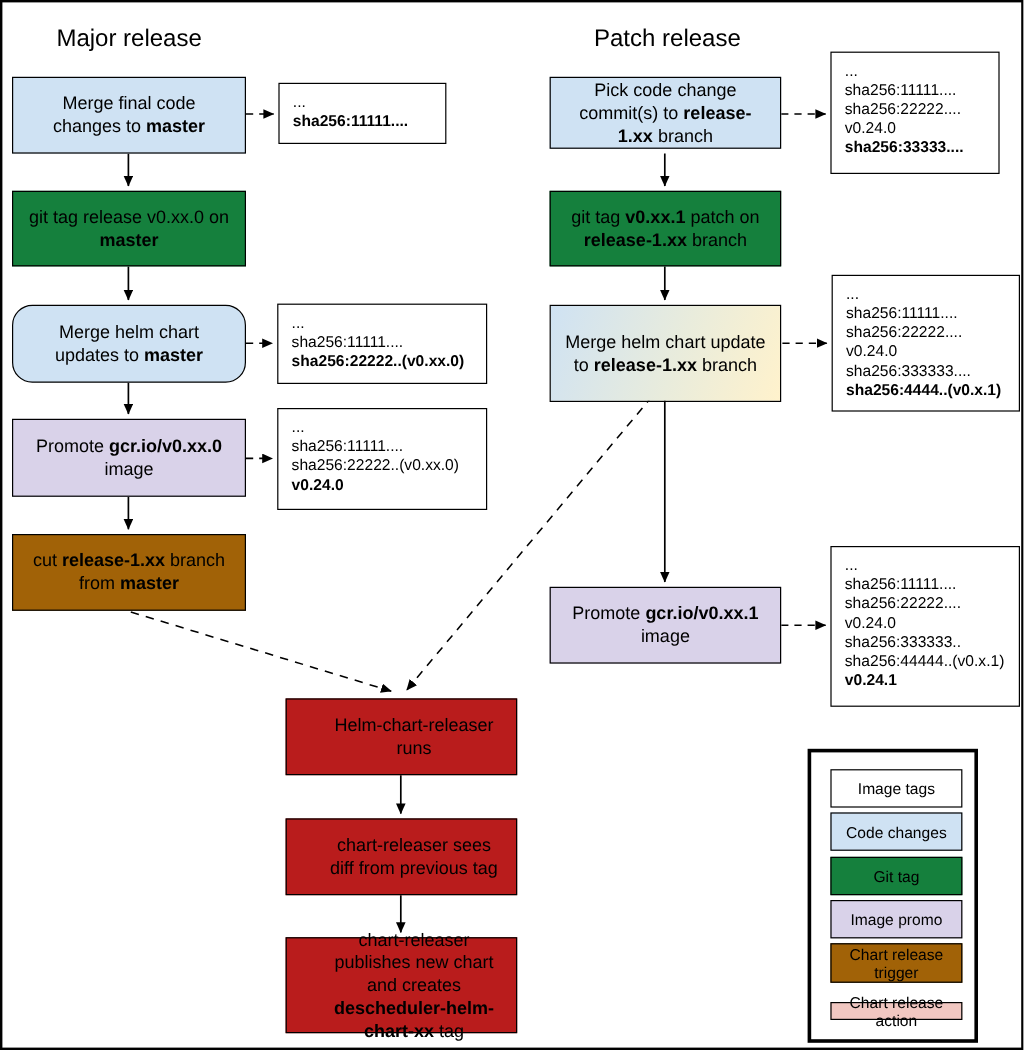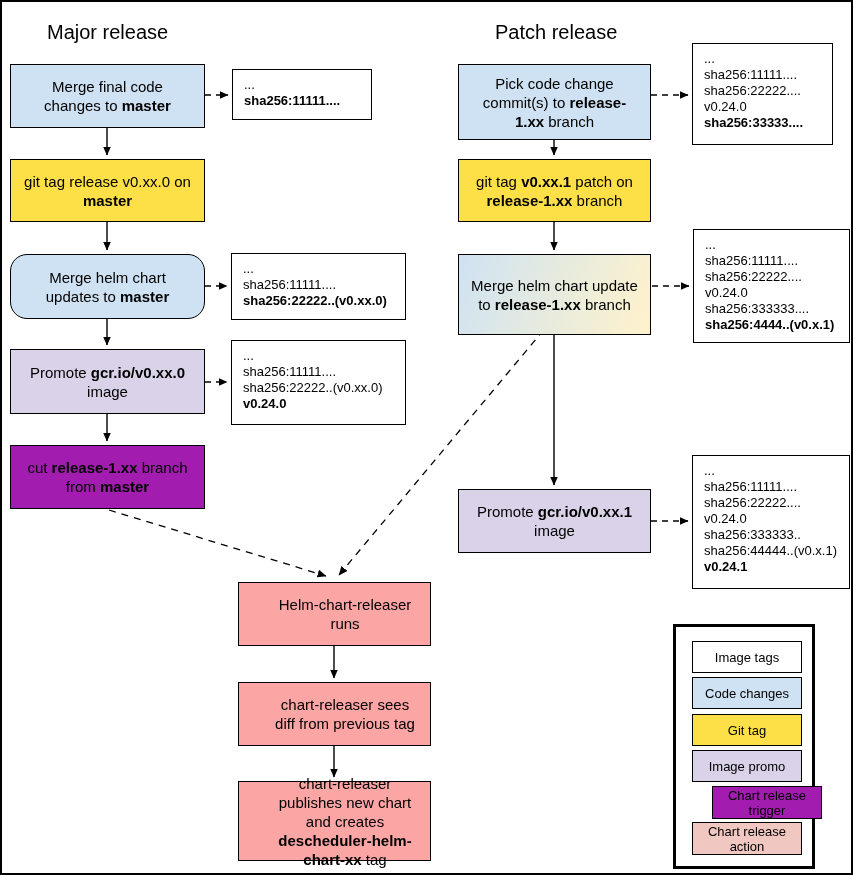--- a/index.html
+++ b/index.html
@@ -6,24 +6,24 @@
   body{font-family:"Liberation Sans","DejaVu Sans",sans-serif;color:#000;}
   .canvas{position:relative;width:853px;height:875px;box-sizing:border-box;
           border:2px solid #000;background:#fff;overflow:hidden;}
   .col-title{position:absolute;font-size:20px;white-space:nowrap;}
   svg.arrows{position:absolute;left:0;top:0;width:853px;height:875px;z-index:1;pointer-events:none;}
   .node{position:absolute;box-sizing:border-box;border:1px solid #000;
         display:flex;align-items:center;justify-content:center;text-align:center;
         font-size:15px;line-height:19px;padding:2px 11px;z-index:2;}
   .node b, .tagbox b, .seg-b{font-weight:bold;}
   .blue{background:#cfe2f3;}
-  .green{background:#fde047;}
+  .green{background:#15803d;}
   .purple{background:#d9d2e9;}
-  .yellow{background:#a21caf;}
-  .red{background:#fca5a5;padding-left:32px;}
+  .yellow{background:#a16207;}
+  .red{background:#b91c1c;padding-left:32px;}
   .grad{background:linear-gradient(110deg,#cfe2f3 0%,#e9ecdc 55%,#fff2cc 100%);}
   .breakword{overflow-wrap:anywhere;}
   .tagbox{position:absolute;box-sizing:border-box;border:1px solid #000;background:#fff;
           font-size:13px;line-height:16px;padding:7px 4px 4px 11px;z-index:2;text-align:left;
           white-space:nowrap;}
   .legend{position:absolute;left:671px;top:622px;width:142px;height:245px;
           box-sizing:border-box;border:3px solid #000;background:#fff;z-index:2;}
   .legend-item{position:absolute;left:16px;width:110px;box-sizing:border-box;border:1px solid #000;
           display:flex;align-items:center;justify-content:center;text-align:center;
           font-size:13px;line-height:15px;padding:1px 6px;}
@@ -91,21 +91,21 @@
       <div>sha256:11111....</div>
       <div style="font-weight: bold;">sha256:22222..(v0.xx.0)</div>
     </div>
   <div class="tagbox" style="left:229px;top:338px;width:175px;height:85px;">
       <div>...</div>
       <div>sha256:11111....</div>
       <div>sha256:22222..(v0.xx.0)</div>
       <div style="font-weight: bold;">v0.24.0</div>
     </div>
 
-  <div class="node blue" style="left:456px;top:62px;width:193px;height:76px;align-items:center;">
+  <div class="node blue" style="left:456px;top:62px;width:193px;height:60px;align-items:center;">
       <span><span>Pick code change commit(s) to </span><b>release-1.xx</b><span> branch</span></span>
     </div>
   <div class="node green" style="left:456px;top:157px;width:193px;height:63px;">
       <span><span>git tag </span><b>v0.xx.1</b><span> patch on </span><b>release-1.xx</b><span> branch</span></span>
     </div>
   <div class="node grad" style="left:456px;top:252px;width:193px;height:81px;">
       <span><span>Merge helm chart update to </span><b>release-1.xx</b><span> branch</span></span>
     </div>
   <div class="node purple" style="left:456px;top:487px;width:193px;height:64px;">
       <span><span>Promote </span><b>gcr.io/v0.xx.1</b><span> image</span></span>
@@ -144,17 +144,17 @@
     </div>
   <div class="node red breakword" style="left:236px;top:779px;width:193px;height:80px;">
       <span><span>chart-releaser publishes new chart and creates </span><b>descheduler-helm-chart-xx</b><span> tag</span></span>
     </div>
 
   <div class="legend">
     <div class="legend-item blue" style="top:50px;height:32px;">Code changes</div>
     <div class="legend-item lg-white" style="top:14px;height:32px;">Image tags</div>
     <div class="legend-item green" style="top:87px;height:32px;">Git tag</div>
     <div class="legend-item purple" style="top:123px;height:32px;">Image promo</div>
-    <div class="legend-item yellow" style="top:159px;height:33px;margin-left:20px;">Chart release trigger</div>
-    <div class="legend-item lg-red" style="top:195px;height:33px;">Chart release action</div>
+    <div class="legend-item yellow" style="top:159px;height:33px;">Chart release trigger</div>
+    <div class="legend-item lg-red" style="top:208px;height:15px;">Chart release action</div>
   </div>
 
 </div>
 
 </body></html>

